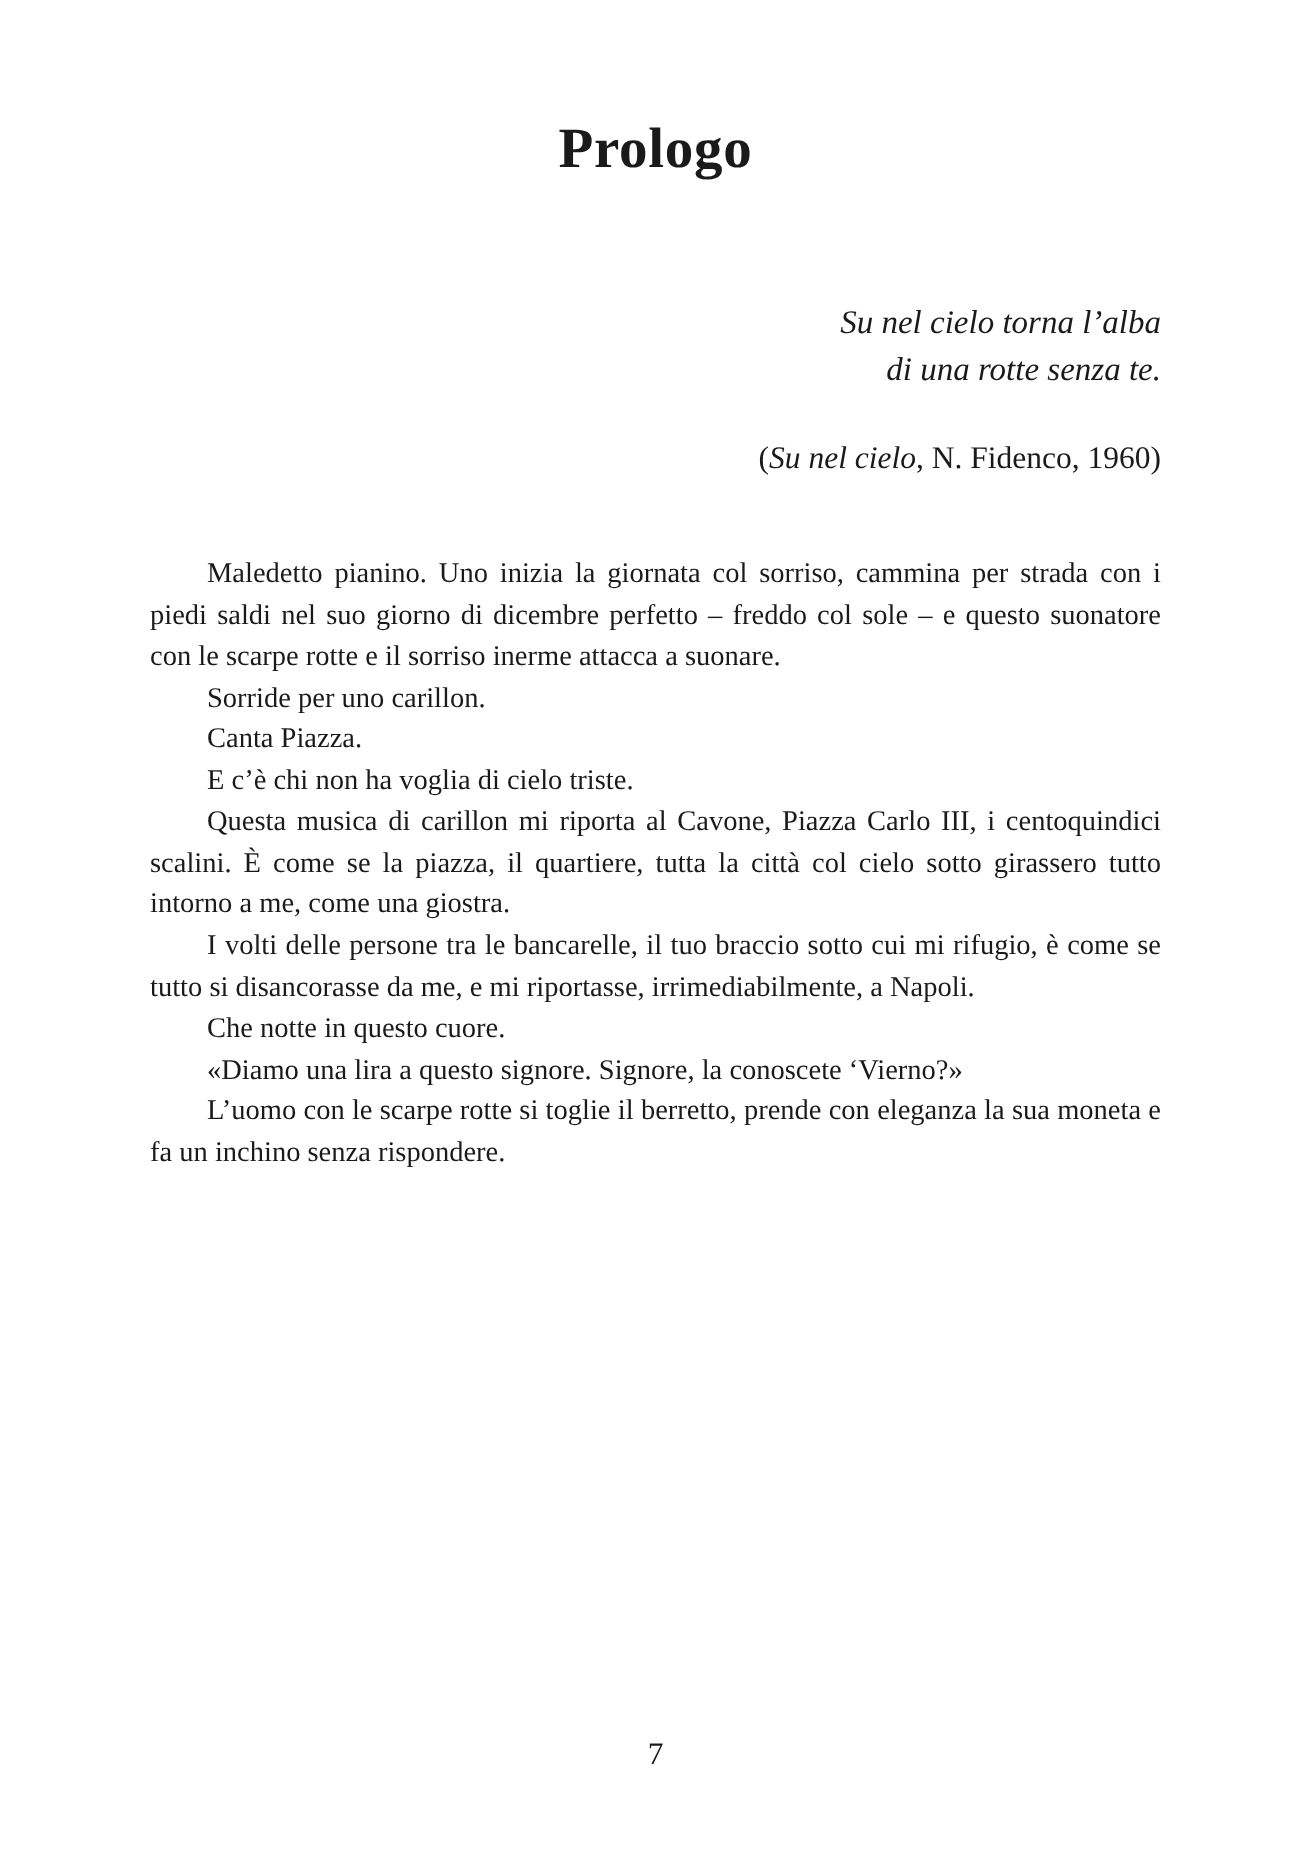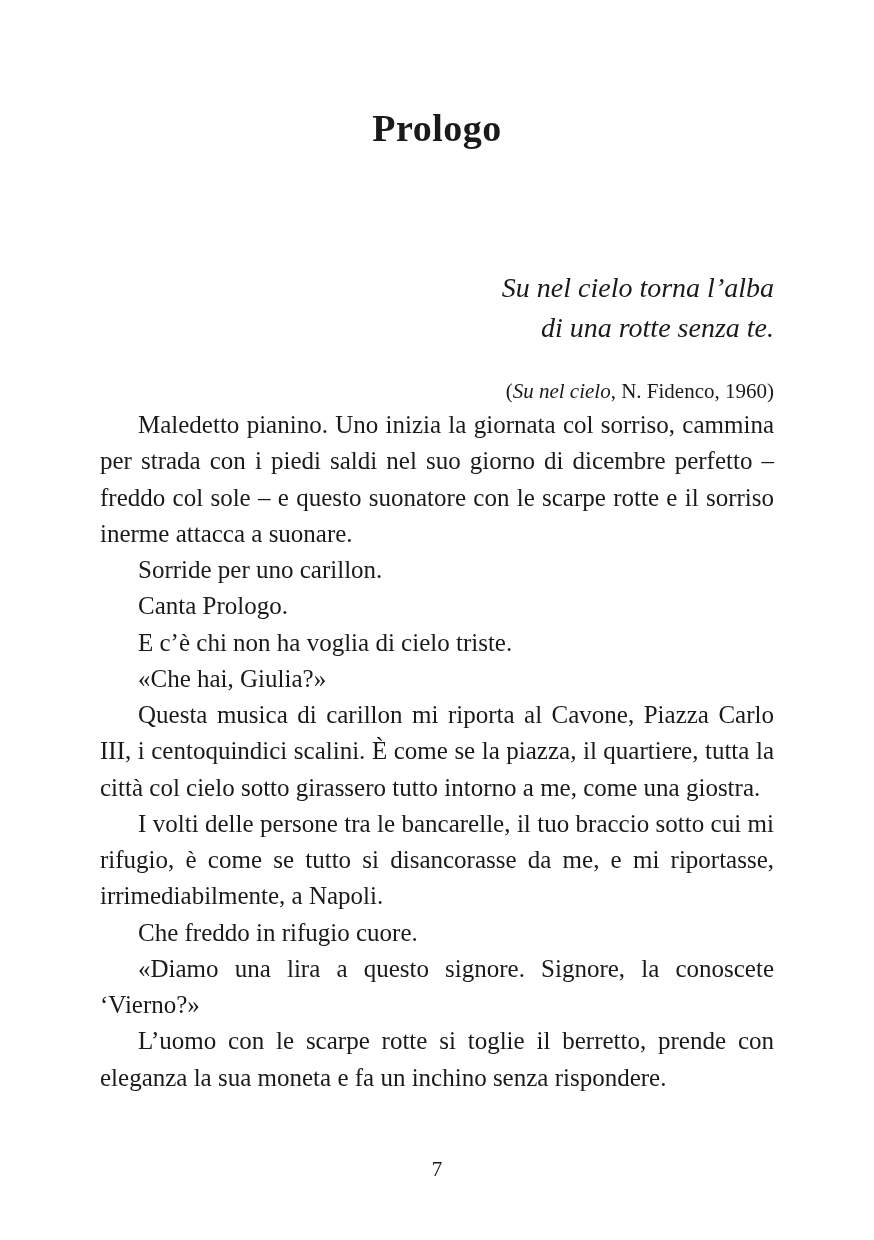--- a/index.html
+++ b/index.html
@@ -20,46 +20,47 @@
     height: 1240px;
     box-sizing: border-box;
     padding: 0 100px;
   }
   .chapter-title {
     text-align: center;
     font-size: 38px;
     font-weight: bold;
     letter-spacing: 0.5px;
     margin: 0;
-    padding-top: 108px;
+    padding-top: 79px;
     line-height: 1.1;
   }
   .epigraph {
-    margin-top: 118px;
+    margin-top: 78px;
     text-align: right;
     font-style: italic;
-    font-size: 28px;
+    font-size: 22px;
     line-height: 1.42;
   }
   .epigraph-line {
     display: block;
   }
   .epigraph-source {
     margin-top: 30px;
     text-align: right;
     font-size: 21px;
     font-style: normal;
     line-height: 1.42;
   }
   .epigraph-source .work {
     font-style: italic;
     margin-top: 35px;
   }
   .body-text {
-    font-size: 25px;
+    margin-top: 48px;
+    font-size: 19px;
     line-height: 1.45;
     text-align: justify;
     text-justify: inter-word;
     hyphens: auto;
   }
   .body-text p {
     margin: 0;
     text-indent: 38px;
   }
   .folio {
@@ -81,25 +82,24 @@
   <div class="epigraph">
     <span class="epigraph-line">Su nel cielo torna l’alba</span>
     <span class="epigraph-line">di una rotte senza te.</span>
   </div>
 
   <div class="epigraph-source"><span>(</span><span class="work">Su nel cielo</span><span>, N. Fidenco, 1960)</span></div>
 
   <div class="body-text">
     <p>Maledetto pianino. Uno inizia la giornata col sorriso, cammina per strada con i piedi saldi nel suo giorno di dicembre perfetto – freddo col sole – e questo suonatore con le scarpe rotte e il sorriso inerme attacca a suonare.</p>
     <p>Sorride per uno carillon.</p>
-    <p>Canta Prologo.</p>
+    <p>Canta Piazza.</p>
     <p>E c’è chi non ha voglia di cielo triste.</p>
-    <p>«Che hai, Giulia?»</p>
     <p>Questa musica di carillon mi riporta al Cavone, Piazza Carlo III, i centoquindici scalini. È come se la piazza, il quartiere, tutta la città col cielo sotto girassero tutto intorno a me, come una giostra.</p>
     <p>I volti delle persone tra le bancarelle, il tuo braccio sotto cui mi rifugio, è come se tutto si disancorasse da me, e mi riportasse, irrimediabilmente, a Napoli.</p>
-    <p>Che freddo in rifugio cuore.</p>
+    <p>Che notte in questo cuore.</p>
     <p>«Diamo una lira a questo signore. Signore, la conoscete ‘Vierno?»</p>
     <p>L’uomo con le scarpe rotte si toglie il berretto, prende con eleganza la sua moneta e fa un inchino senza rispondere.</p>
   </div>
 
   <div class="folio">7</div>
 
 </div>
 
 </body></html>

